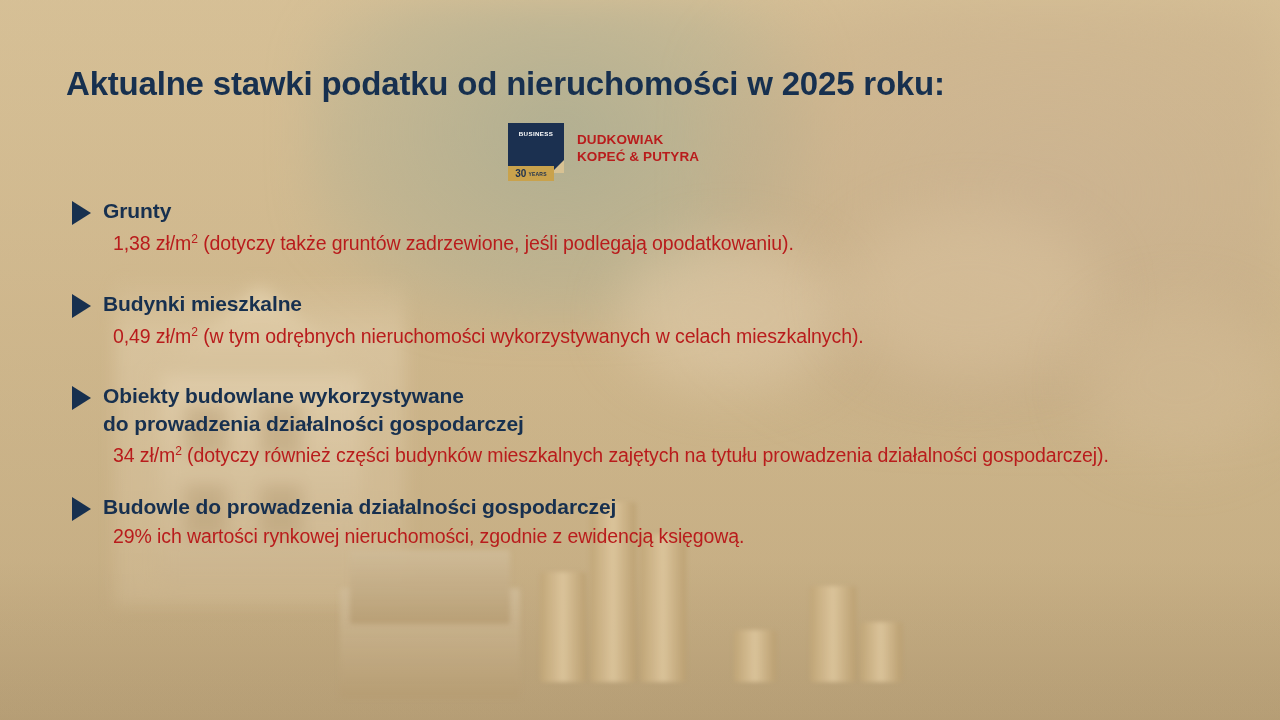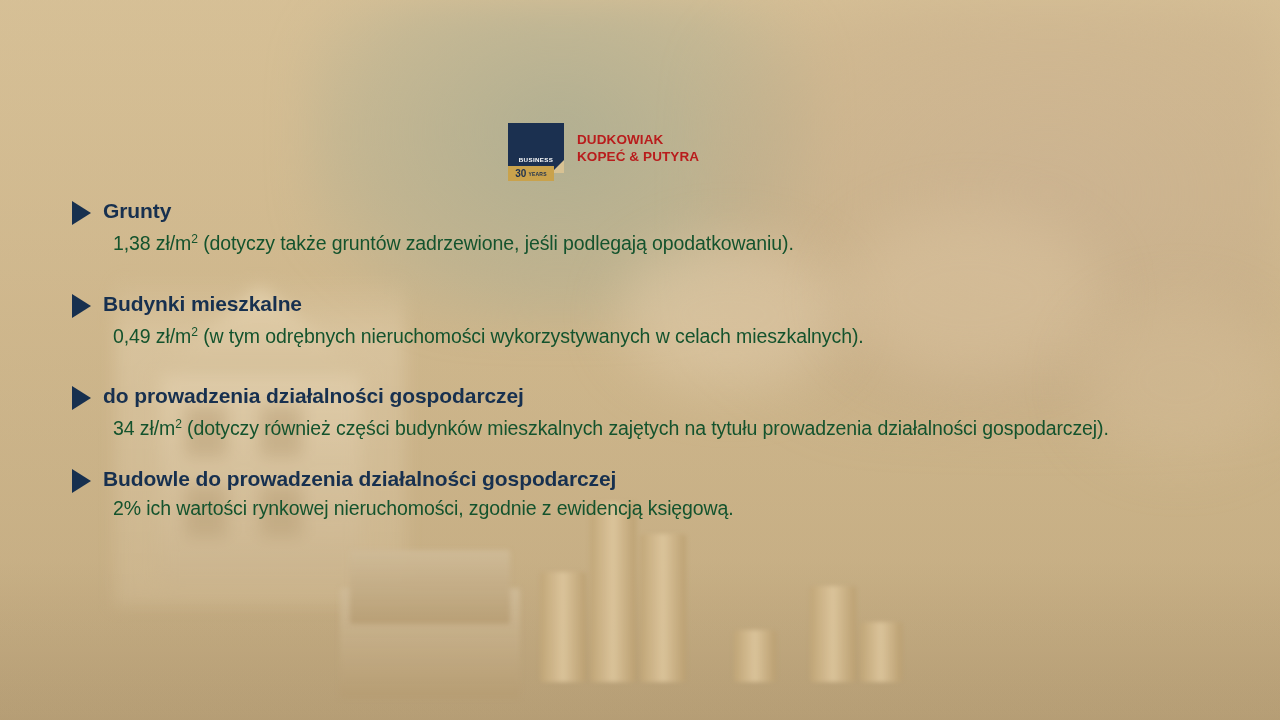--- a/index.html
+++ b/index.html
@@ -120,21 +120,21 @@
     gap: 13px;
   }
   .logo-mark {
     position: relative;
     width: 56px;
     height: 50px;
     background: #1b3050;
     display: flex;
     flex-direction: column;
     align-items: center;
-    justify-content: flex-end;
+    justify-content: space-between;
     padding-top: 7px;
   }
   .logo-mark .bl {
     font-size: 6.2px;
     font-weight: bold;
     line-height: 1.35;
     letter-spacing: 0.35px;
     color: #ffffff;
     text-align: center;
   }
@@ -185,21 +185,21 @@
   }
   .heading {
     font-size: 21px;
     font-weight: bold;
     color: #17304f;
     line-height: 1.33;
     letter-spacing: -0.1px;
   }
   .desc {
     font-size: 19.5px;
-    color: #14532d;
+    color: #b91c1c;
     line-height: 1.35;
     letter-spacing: -0.1px;
     margin-left: 113px;
     margin-top: 5px;
     max-width: 1100px;
   }
   .item-1 { margin-top: 0; }
   .item-2 { margin-top: 34px; }
   .item-3 { margin-top: 32px; }
   .item-4 { margin-top: 24px; }
@@ -237,20 +237,21 @@
   <div class="bg-blobs">
     <div class="blob" style="left:620px; top:240px; width:220px; height:150px; background:rgba(226,206,174,0.55);"></div>
     <div class="blob" style="left:840px; top:210px; width:260px; height:170px; background:rgba(220,196,160,0.5);"></div>
     <div class="blob" style="left:1080px; top:300px; width:200px; height:160px; background:rgba(212,188,150,0.45);"></div>
   </div>
 </div>
 <div class="tint"></div>
 
 <div class="slide">
 
+  <div class="title">Aktualne stawki podatku od nieruchomości w 2025 roku:</div>
 
   <div class="logo">
     <div class="logo-mark">
       <div class="bl">BUSINESS</div>
       <div class="bl">LAWYERS</div>
       <div class="corner"></div>
       <div class="logo-badge">
         <span class="num">30</span>
         <span class="yrs">YEARS</span>
       </div>
@@ -276,28 +277,29 @@
         <span class="arrow"></span>
         <span class="heading">Budynki mieszkalne</span>
       </div>
       <div class="desc"><span>0,49 zł/m</span><sup>2</sup><span> (w tym odrębnych nieruchomości wykorzystywanych w celach mieszkalnych).</span></div>
     </div>
 
     <div class="item item-3">
       <div class="item-head">
         <span class="arrow"></span>
         <span class="heading">
+          <div>Obiekty budowlane wykorzystywane</div>
           <div>do prowadzenia działalności gospodarczej</div>
         </span>
       </div>
       <div class="desc"><span>34 zł/m</span><sup>2</sup><span> (dotyczy również części budynków mieszkalnych zajętych na tytułu prowadzenia działalności gospodarczej).</span></div>
     </div>
 
     <div class="item item-4">
       <div class="item-head">
         <span class="arrow"></span>
         <span class="heading">Budowle do prowadzenia działalności gospodarczej</span>
       </div>
-      <div class="desc"><span>2% ich wartości rynkowej nieruchomości, zgodnie z ewidencją księgową.</span><sup></sup><span></span></div>
+      <div class="desc"><span>29% ich wartości rynkowej nieruchomości, zgodnie z ewidencją księgową.</span><sup></sup><span></span></div>
     </div>
 
   </div>
 </div>
 
 </body></html>

